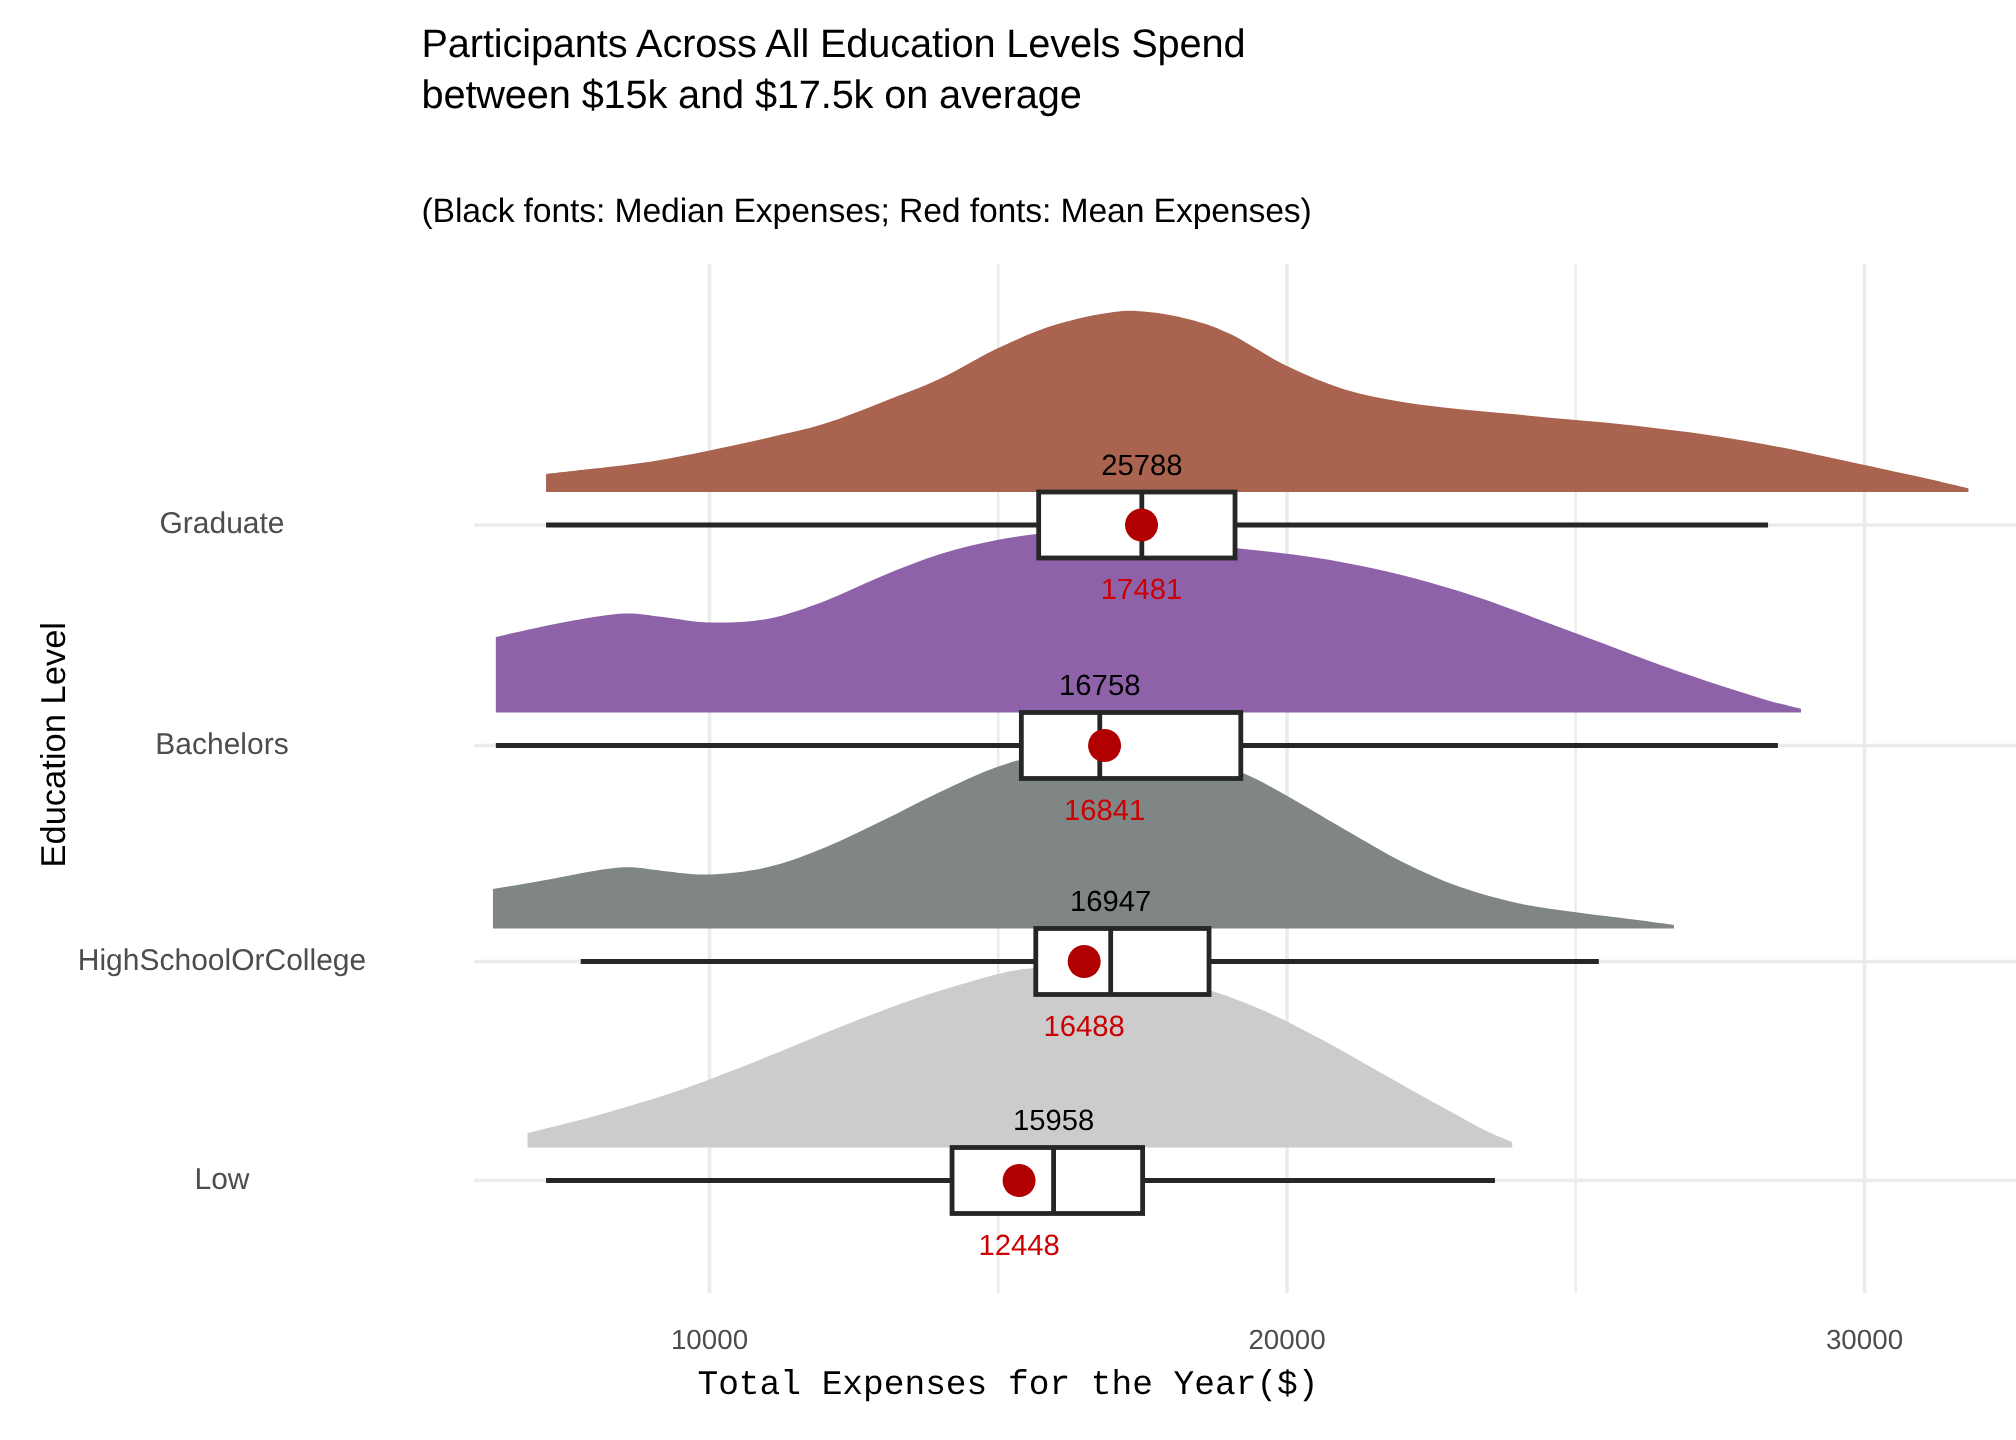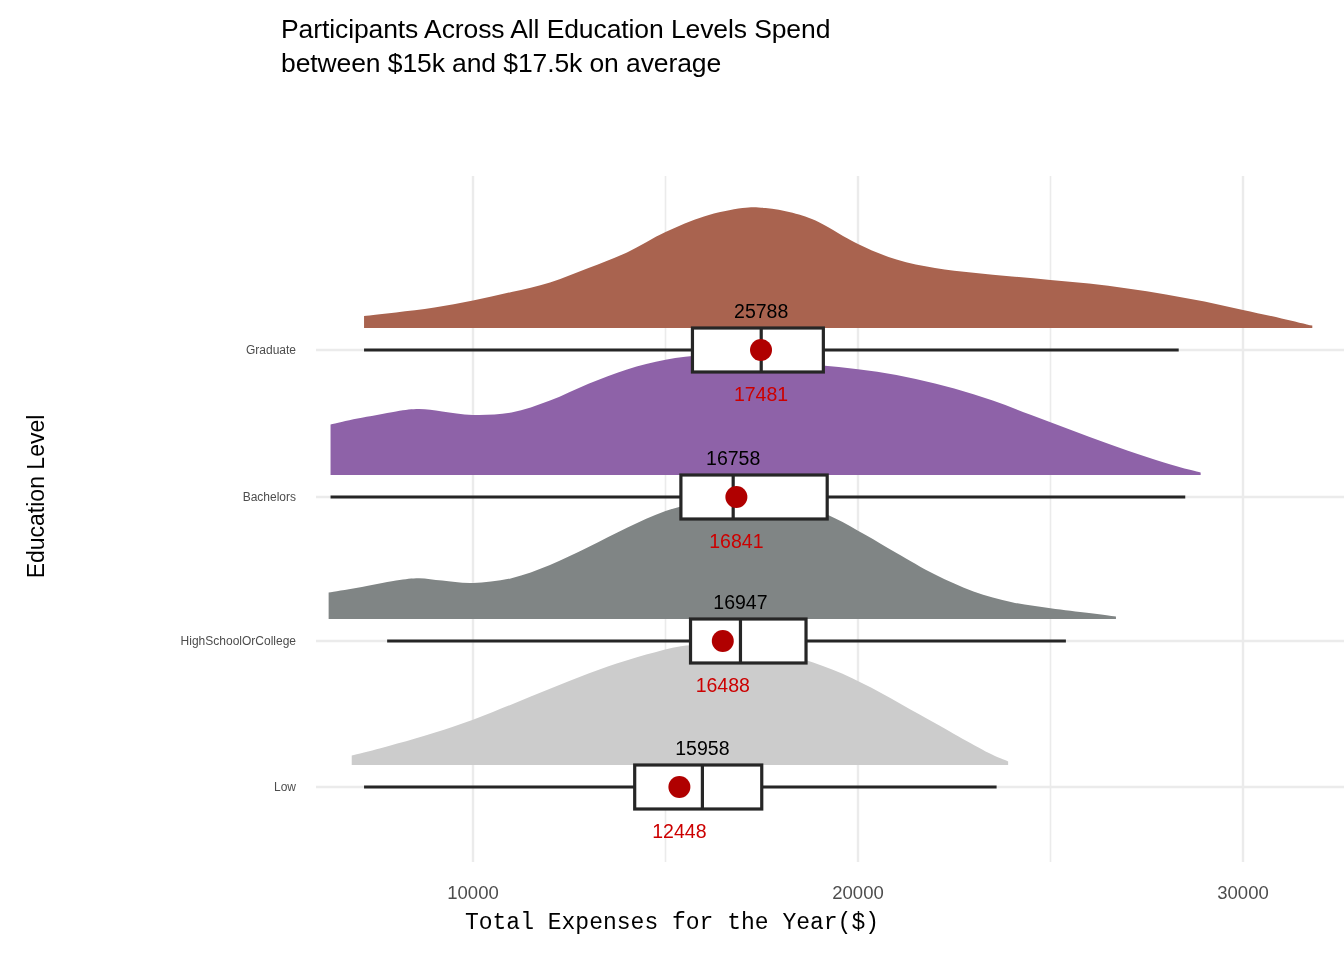--- a/index.html
+++ b/index.html
@@ -54,22 +54,22 @@
     top: 910px;
     width: 1344px;
     text-align: center;
     font-size: 23px;
     color: #000000;
     font-family: Liberation Mono, monospace;
   }
   .y-tick-label {
     position: absolute;
     right: 0;
-    text-align: right;
-    font-size: 12px;
+    text-align: center;
+    font-size: 20px;
     color: #4d4d4d;
     transform: translateY(-50%);
     white-space: nowrap;
   }
   .y-tick-wrap {
     position: absolute;
     left: 0;
     width: 306px;
   }
   .x-tick-label {
@@ -102,20 +102,21 @@
 </head>
 <body>
 
 <div id="plot-root">
 
   <div class="title-block">
     <div class="chart-title">Participants Across All Education Levels Spend
 between $15k and $17.5k on average</div>
   </div>
 
+  <div class="chart-subtitle">(Black fonts: Median Expenses; Red fonts: Mean Expenses)</div>
 
   <div class="y-axis-title">Education Level</div>
   <div class="x-axis-title">Total Expenses for the Year($)</div>
 
   <div id="y-ticks">
       <div class="y-tick-wrap" style="top: 350px;">
         <div class="y-tick-label" style="position: relative; padding-right: 10px;">Graduate</div>
       </div>
       <div class="y-tick-wrap" style="top: 497px;">
         <div class="y-tick-label" style="position: relative; padding-right: 10px;">Bachelors</div>

